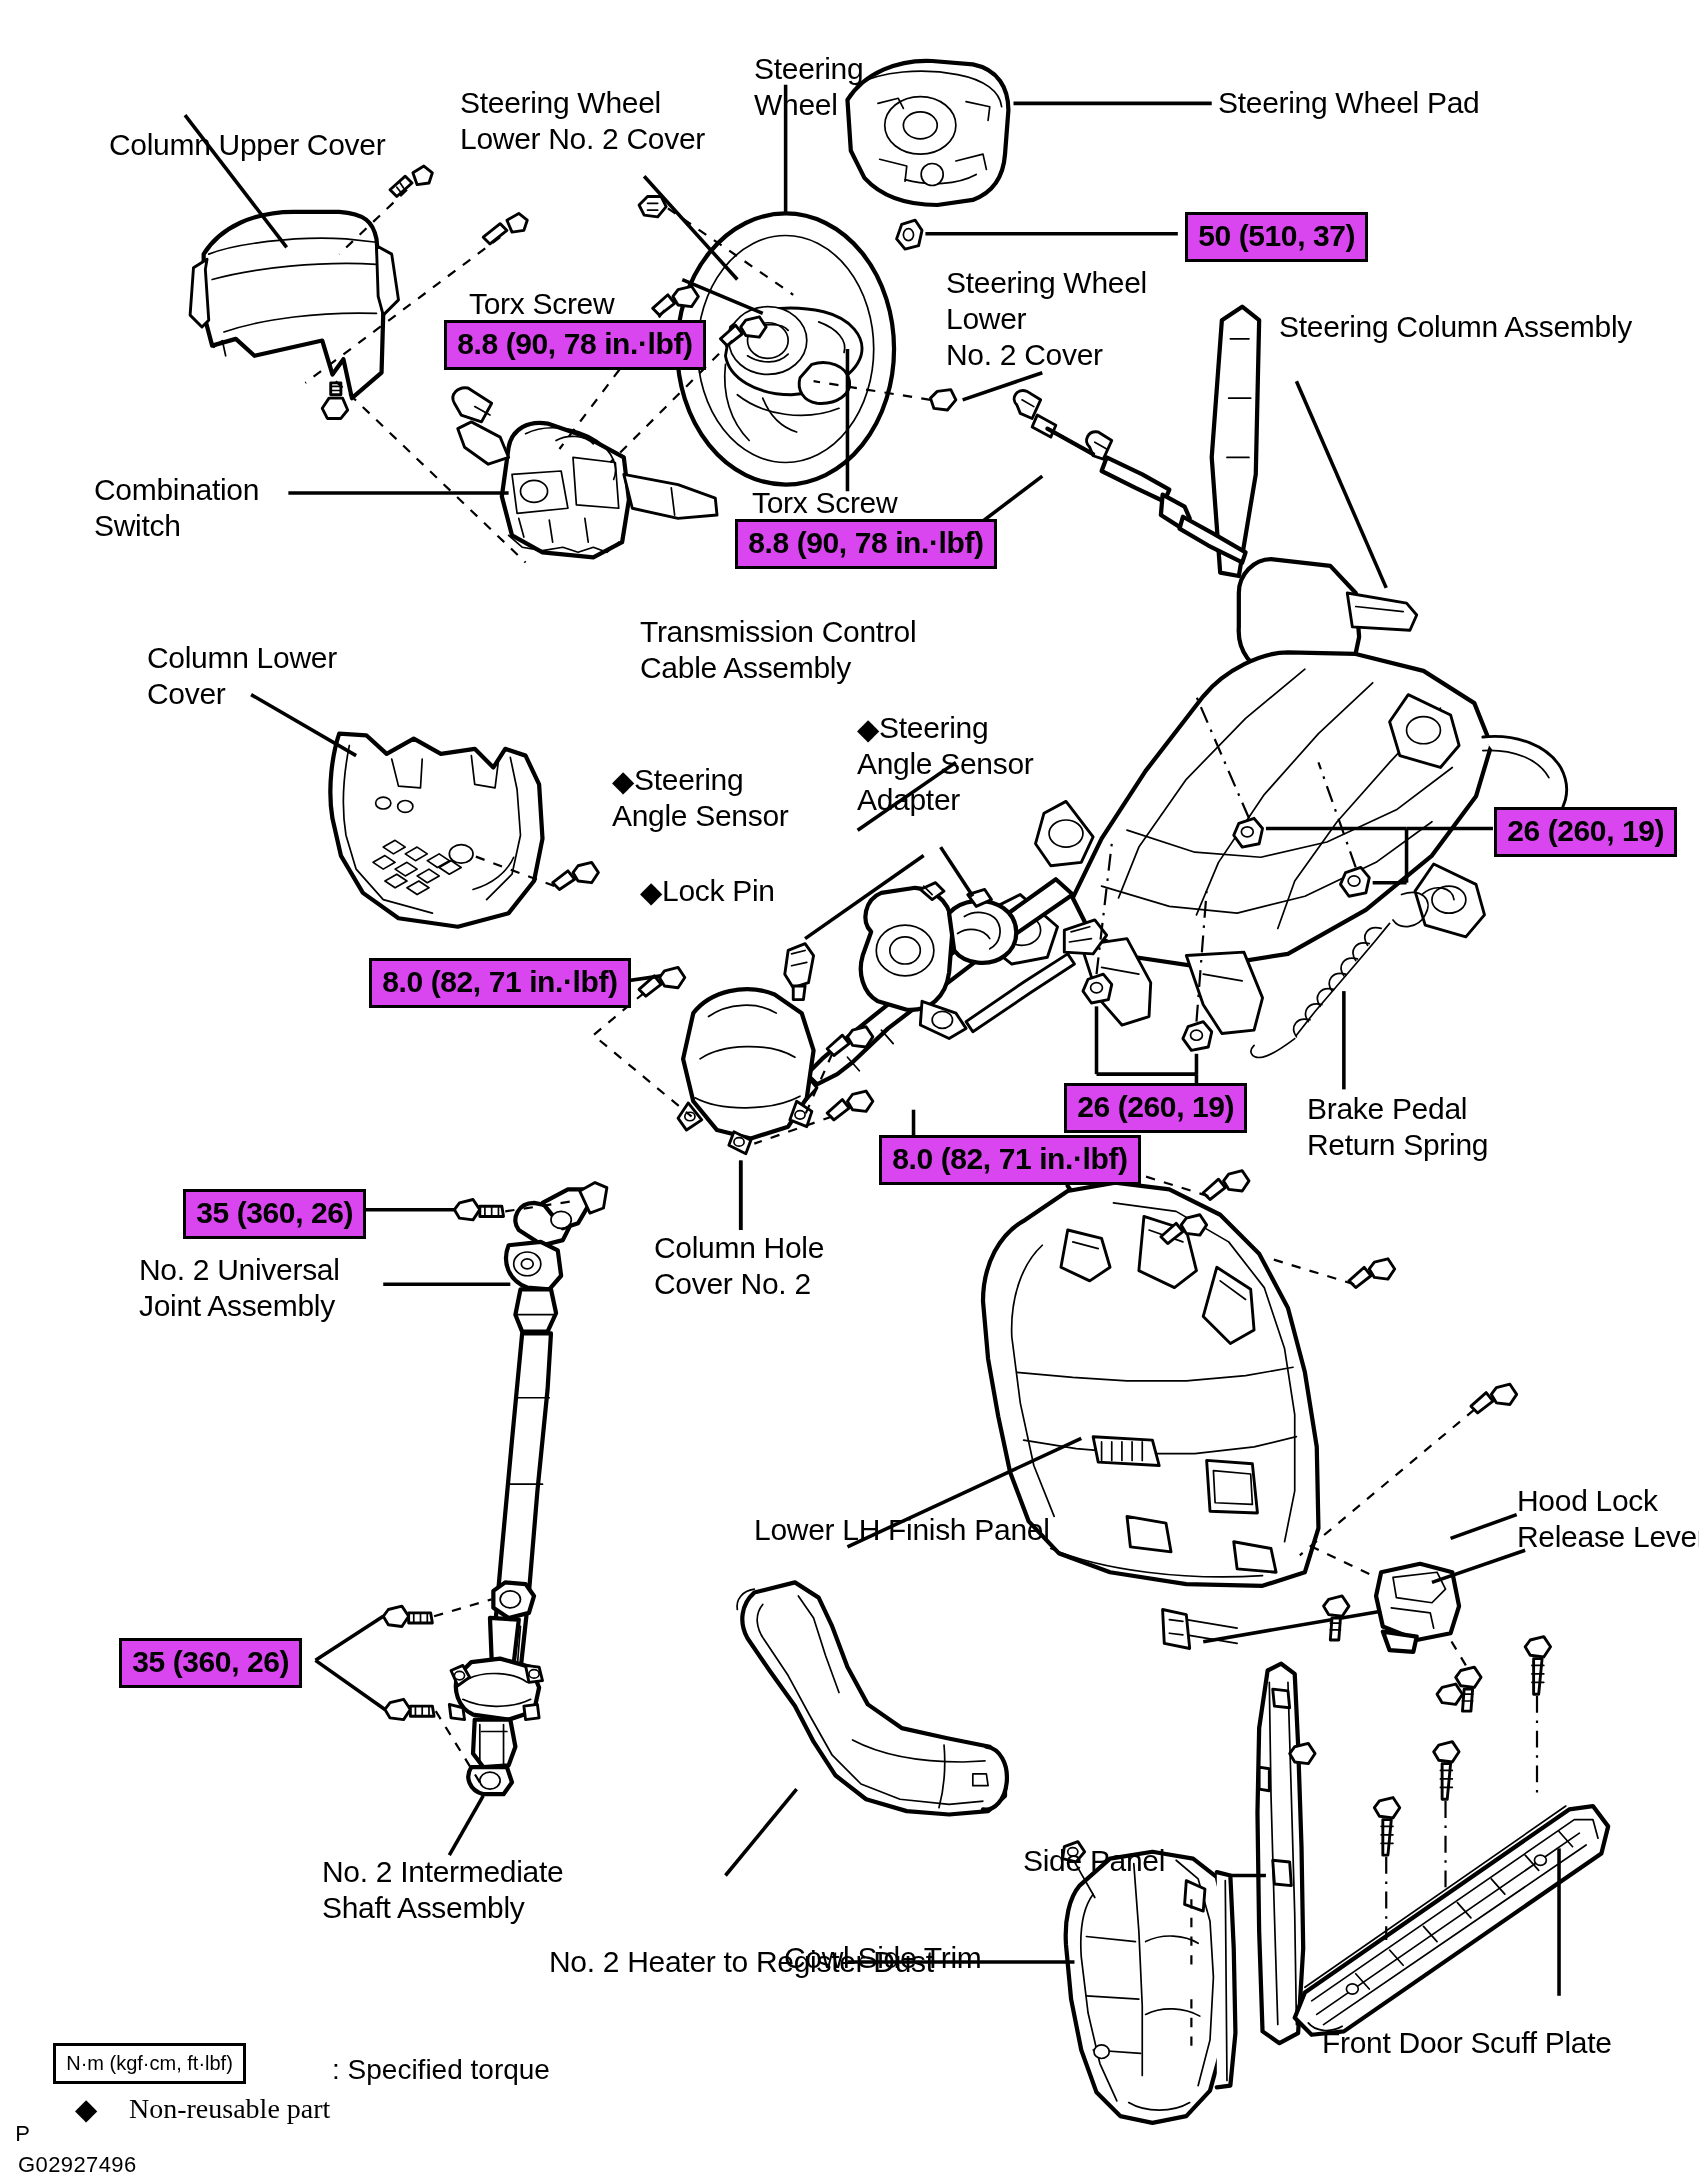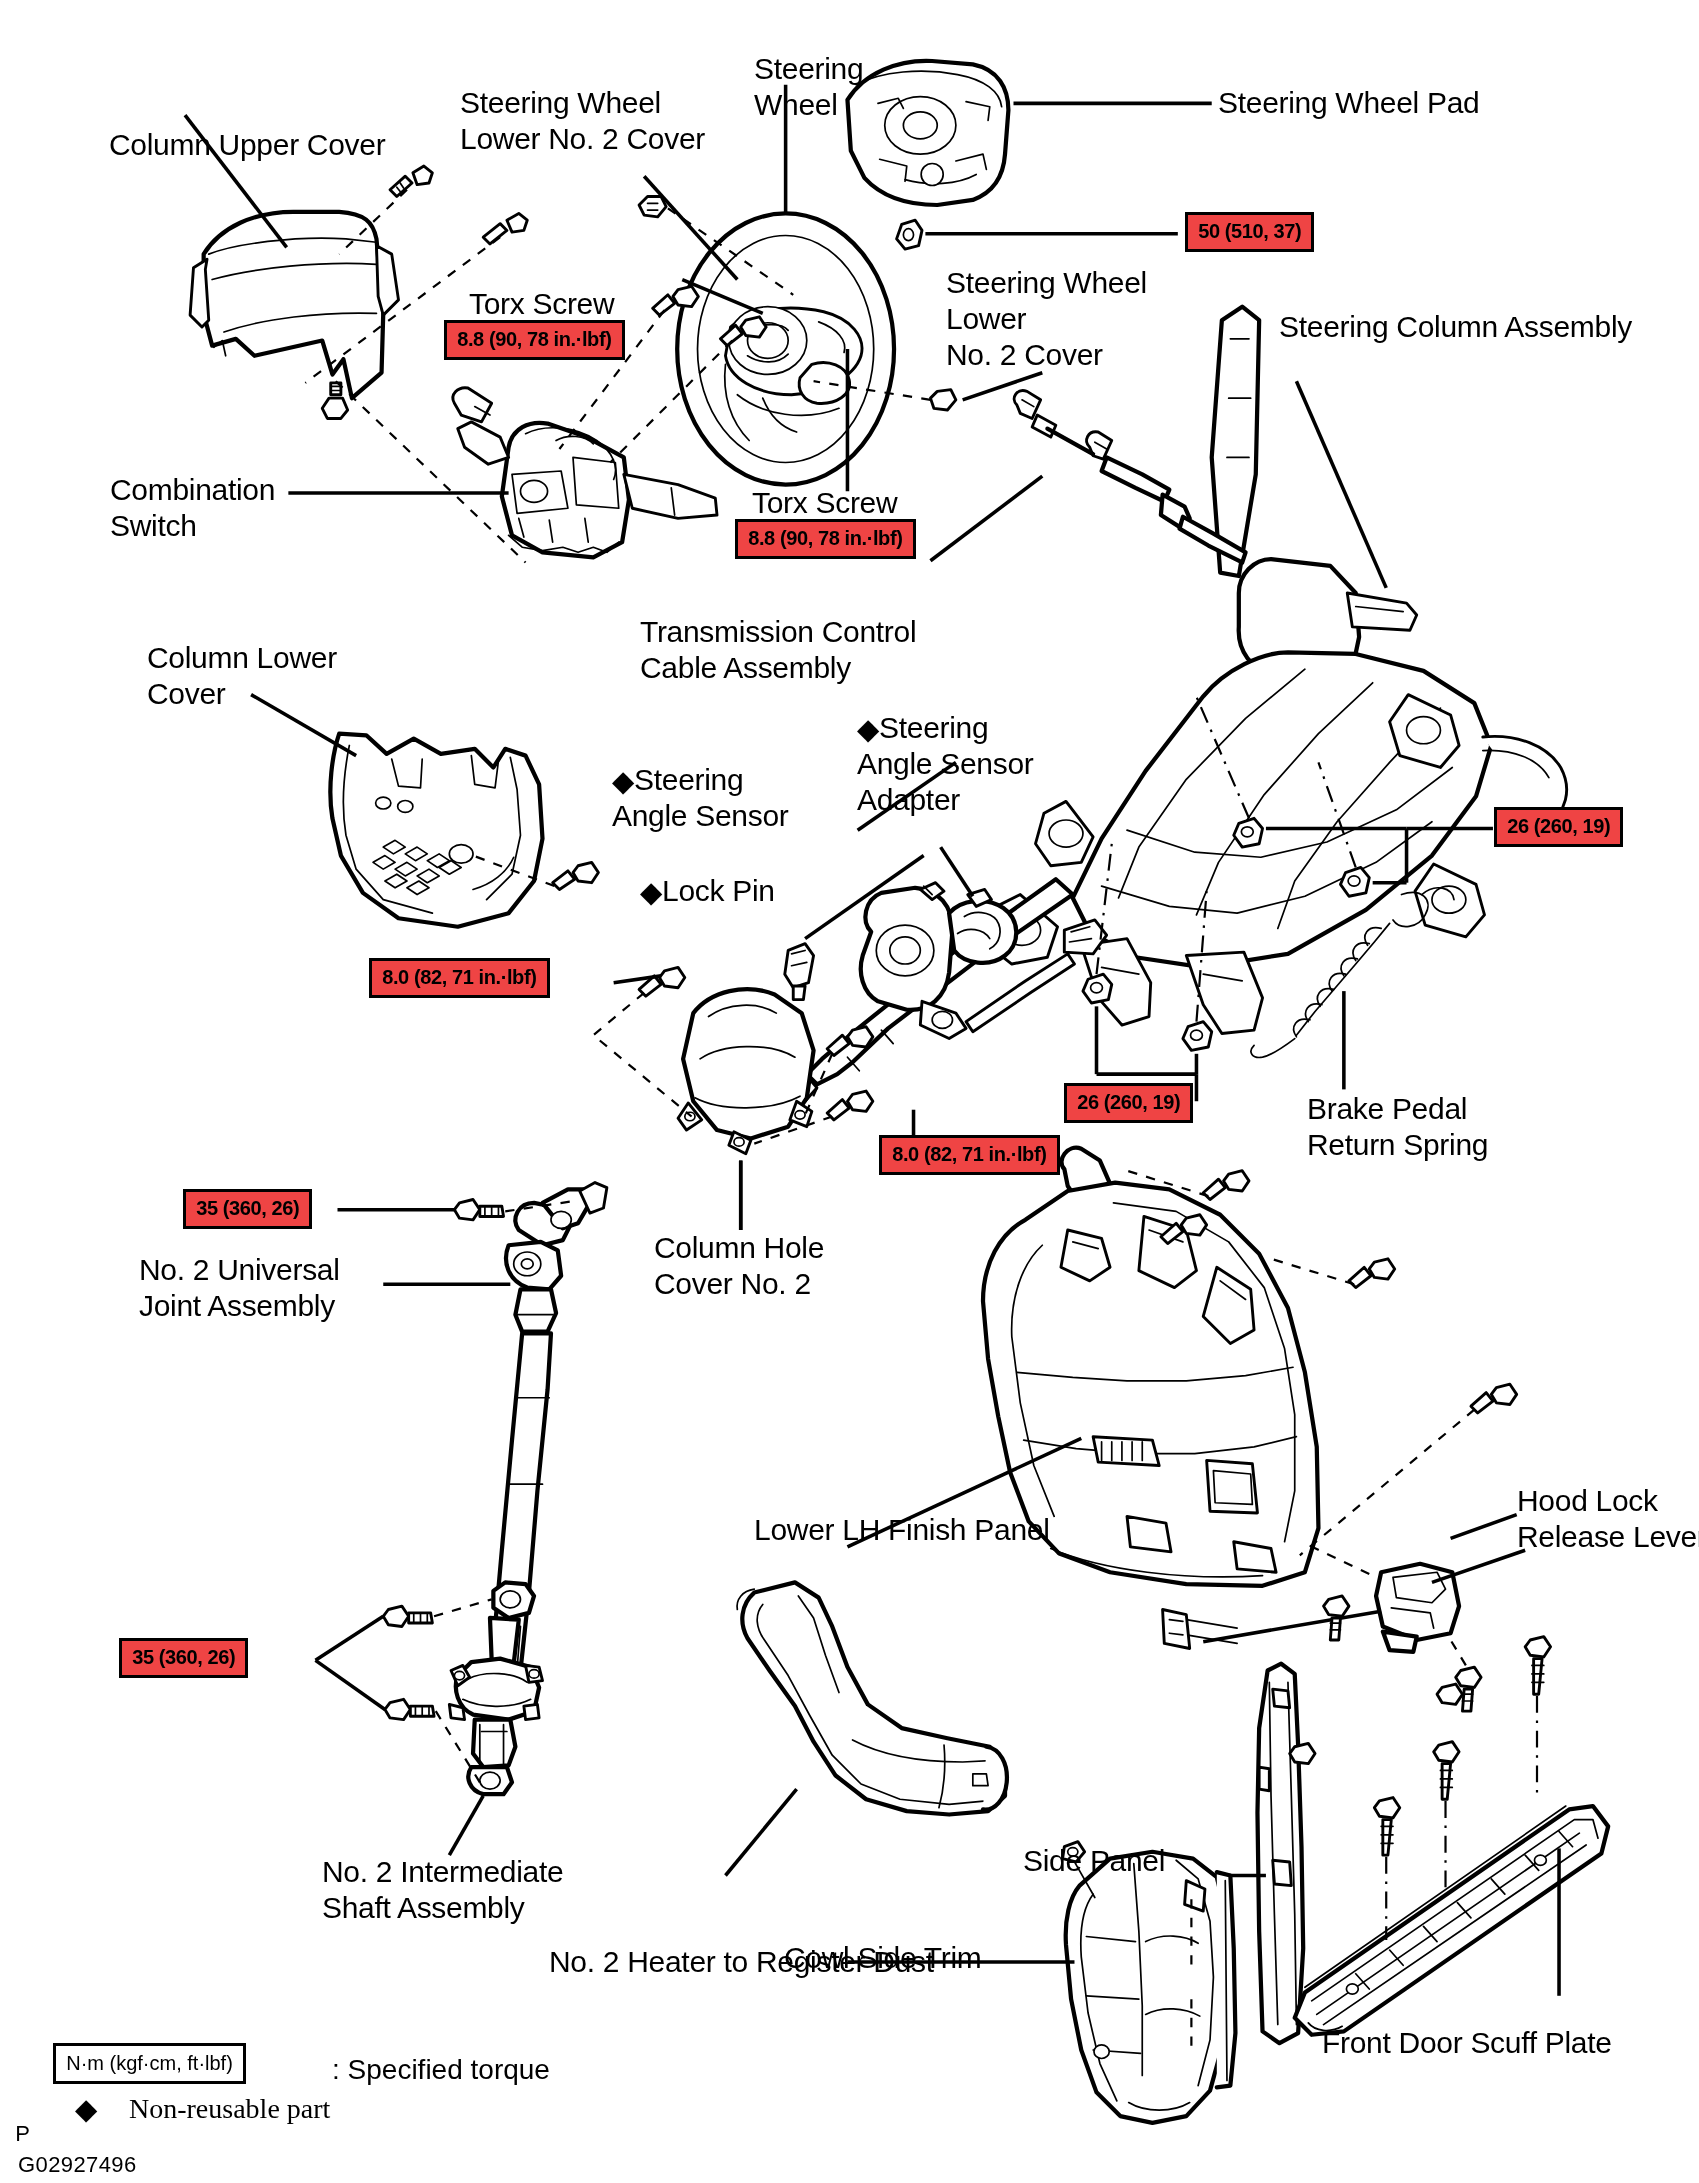--- a/index.html
+++ b/index.html
@@ -20,24 +20,24 @@
     font-family:"Liberation Sans", sans-serif;
     font-size:30px;
     line-height:1.20;
     color:#000;
     white-space:pre;
     letter-spacing:-0.3px;
   }
   .tq{
     position:absolute;
     border:3.4px solid #000;
-    background:#ef4444;
+    background:#d946ef;
     font-family:"Liberation Sans", sans-serif;
     font-weight:bold;
-    font-size:20px;
+    font-size:30px;
     line-height:1;
     padding:6px 10.2px 7.6px 10.2px;
     white-space:nowrap;
     letter-spacing:-0.4px;
   }
   .legendbox{
     position:absolute;
     border:3.4px solid #000;
     background:#fff;
     font-family:"Liberation Sans", sans-serif;
@@ -630,21 +630,21 @@
   <div class="tq" style="left:1185px;top:212px;">50 (510, 37)</div>
 
   <div class="lbl" style="left:946px;top:265px;">Steering Wheel
 Lower
 No. 2 Cover</div>
   <div class="lbl" style="left:1279px;top:309px;">Steering Column Assembly</div>
 
   <div class="lbl" style="left:752px; top:485px;">Torx Screw</div>
   <div class="tq" style="left:735px; top:519px;">8.8 (90, 78 in.·lbf)</div>
 
-  <div class="lbl" style="left:110px; top:472px;">Combination
+  <div class="lbl" style="left:94px; top:472px;">Combination
 Switch</div>
   <div class="lbl" style="left:640px; top:614px;">Transmission Control
 Cable Assembly</div>
 
   <div class="lbl" style="left:147px; top:640px;">Column Lower
 Cover</div>
 
   <div class="lbl" style="left:857px;top:710px;"><span class="dia">◆</span><span>Steering
 Angle Sensor
 Adapter</span></div>

